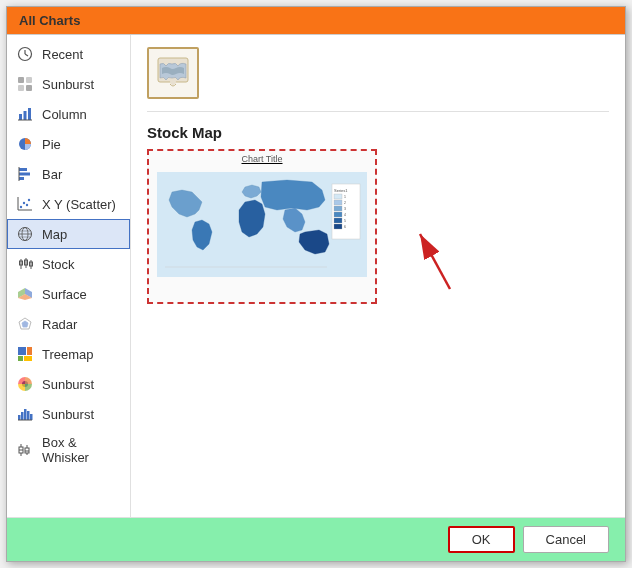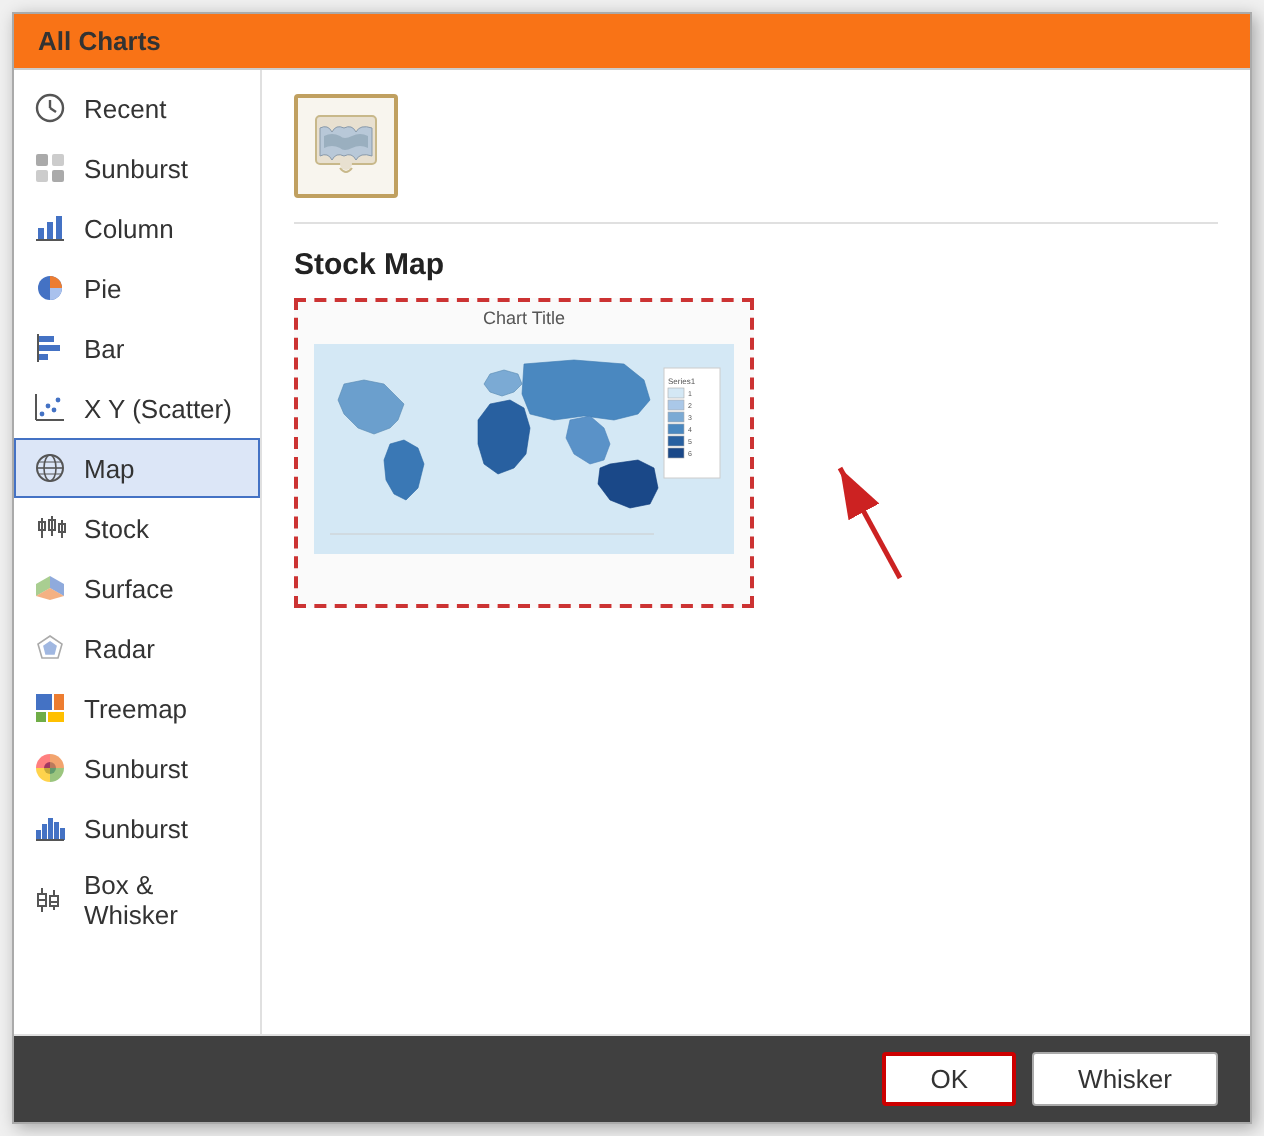--- a/index.html
+++ b/index.html
@@ -101,20 +101,21 @@
       font-weight: 600;
       margin-bottom: 8px;
       color: #222;
     }
     .chart-preview-area {
       flex: 1;
       display: flex;
       flex-direction: column;
       gap: 8px;
       position: relative;
+      text-decoration: underline;
     }
     .chart-preview-box {
       border: 2px dashed #cc3333;
       background: #fafafa;
       width: 230px;
       height: 155px;
       position: relative;
       overflow: hidden;
     }
     .chart-preview-box .chart-title-text {
@@ -129,21 +130,21 @@
       display: flex;
       align-items: center;
       justify-content: center;
     }
     .dialog-footer {
       border-top: 1px solid #e0e0e0;
       padding: 8px 16px;
       display: flex;
       justify-content: flex-end;
       gap: 8px;
-      background: #404040;
+      background: #86efac;
     }
     .btn {
       padding: 4px 22px;
       font-size: 13px;
       cursor: pointer;
       border-radius: 2px;
     }
     .btn-ok {
       background: #fff;
       border: 2px solid #cc0000;
@@ -412,15 +413,15 @@
             </marker>
           </defs>
           <line x1="55" y1="70" x2="25" y2="15" stroke="#cc2222" stroke-width="2.5" marker-end="url(#arrowhead)"></line>
         </svg>
       </div>
     </div>
   </div>
 
   <div class="dialog-footer">
     <button class="btn btn-ok">OK</button>
-    <button class="btn btn-cancel">Whisker</button>
+    <button class="btn btn-cancel">Cancel</button>
   </div>
 </div>
 
 </body></html>

